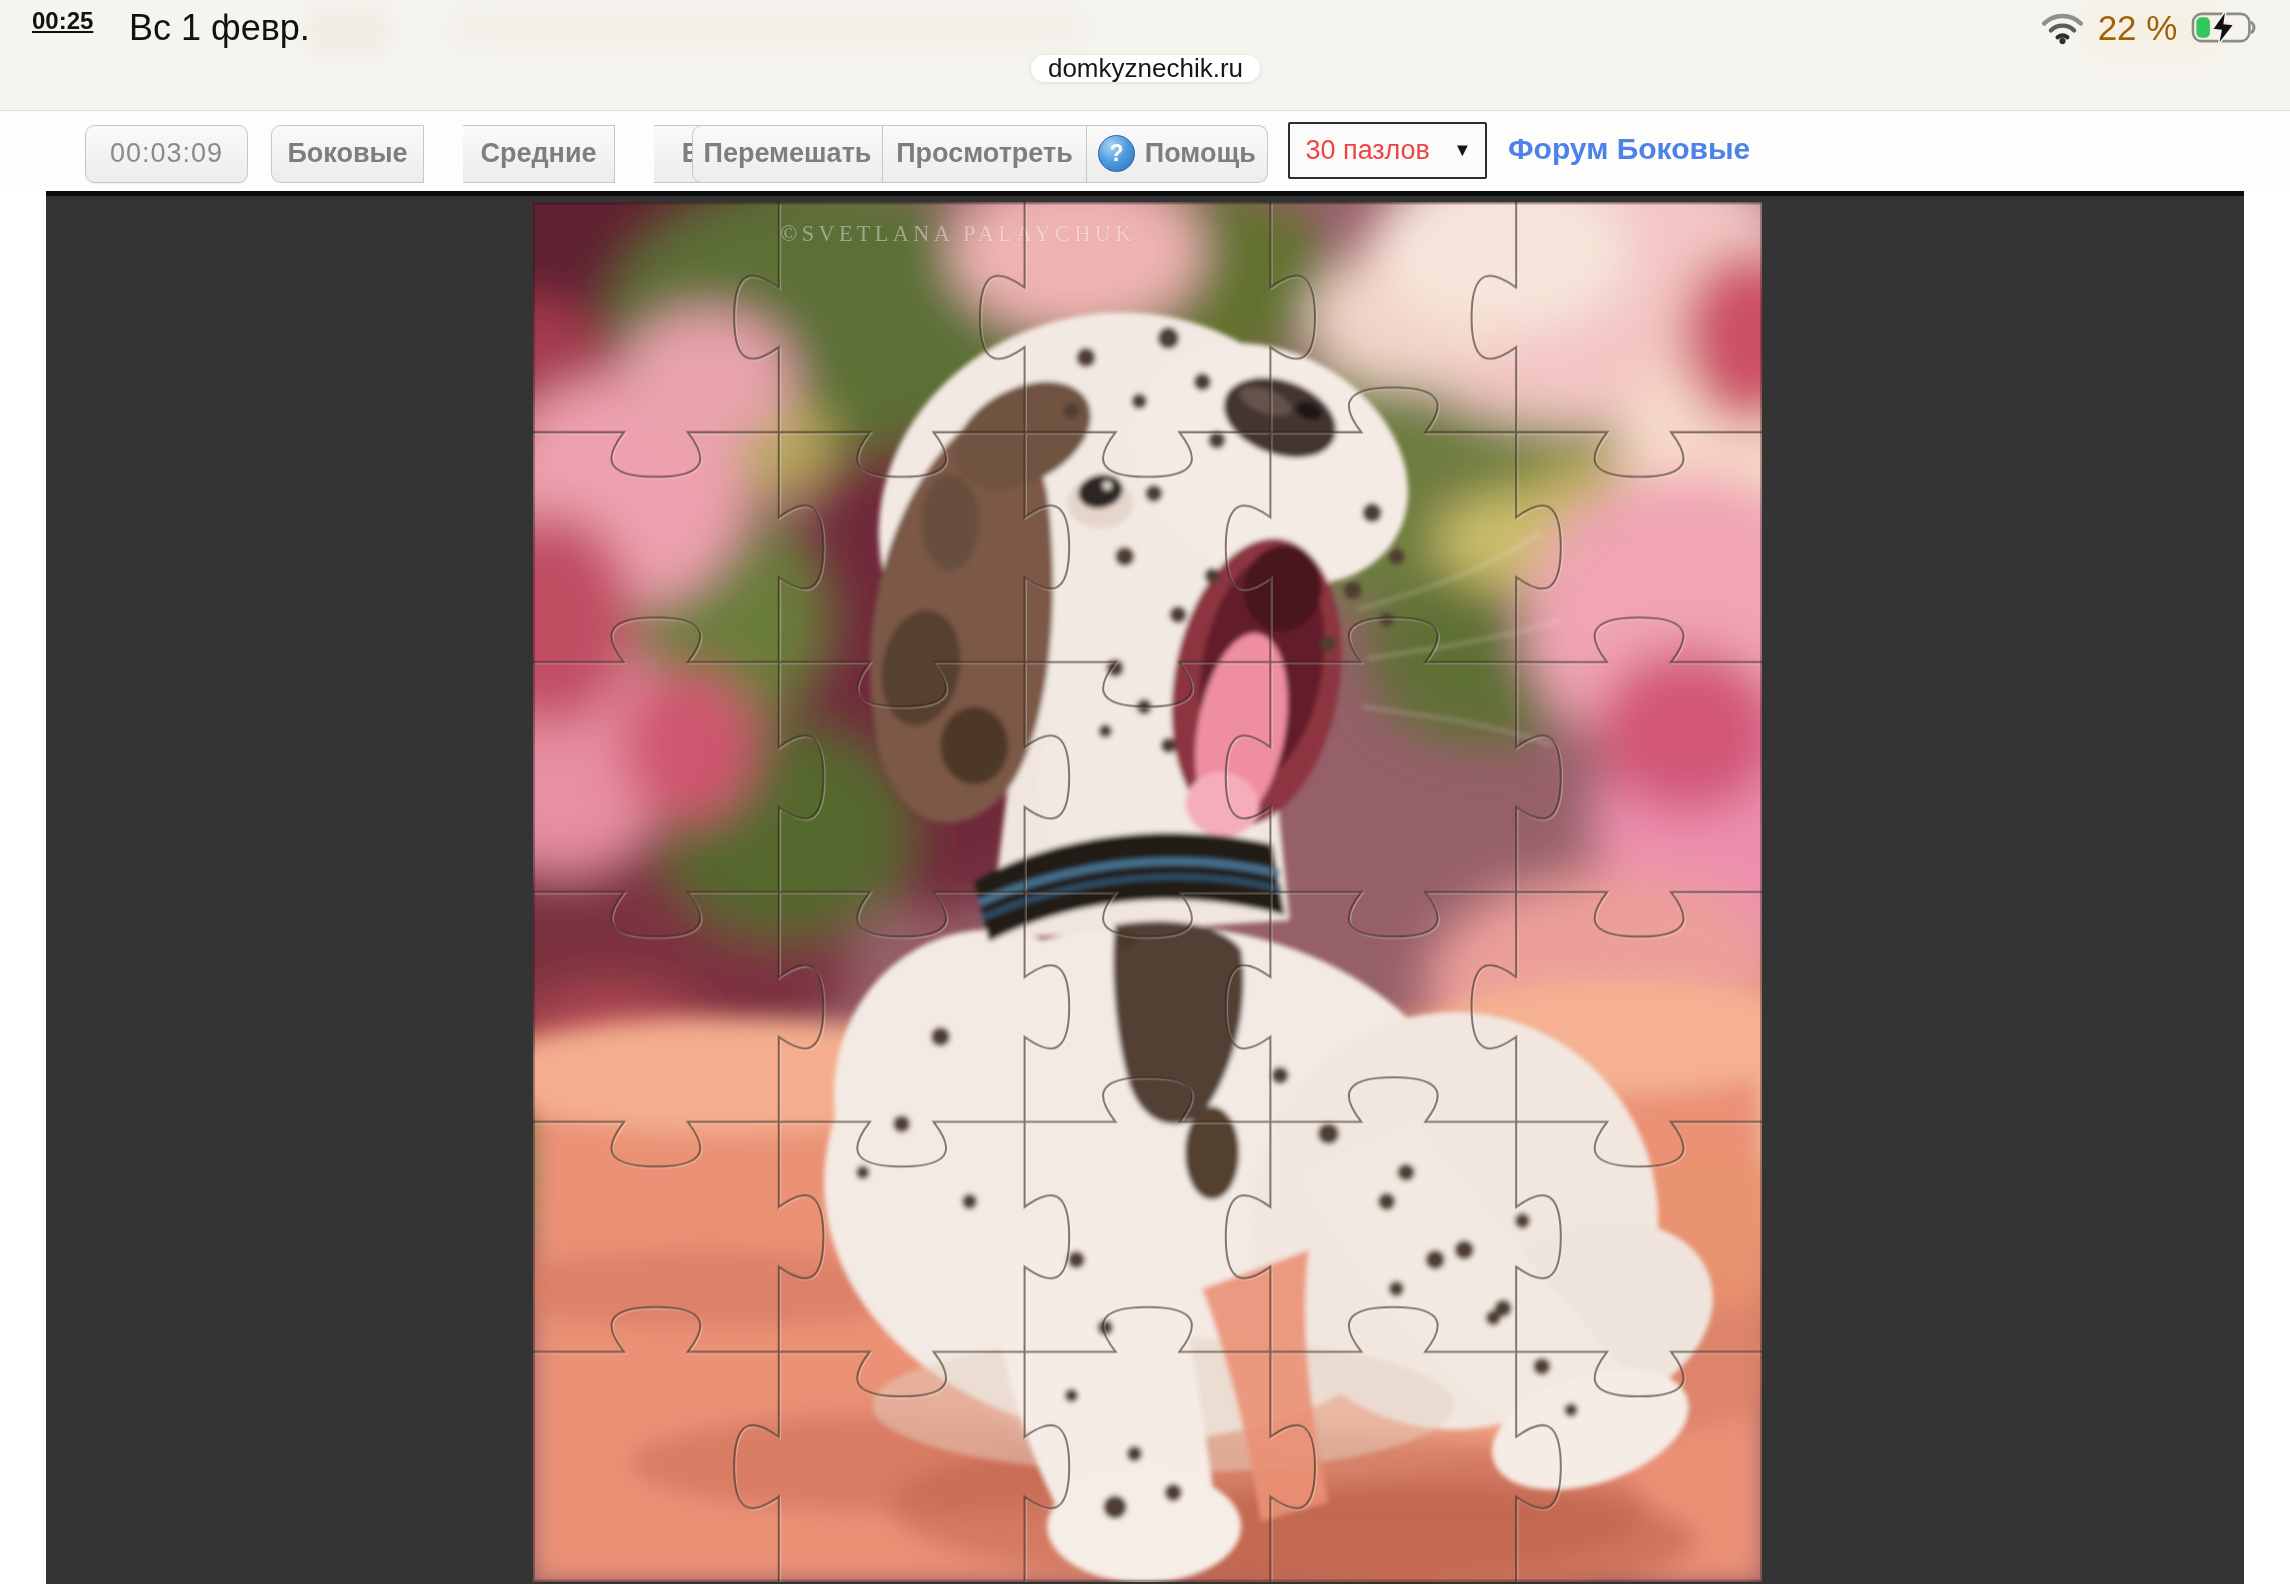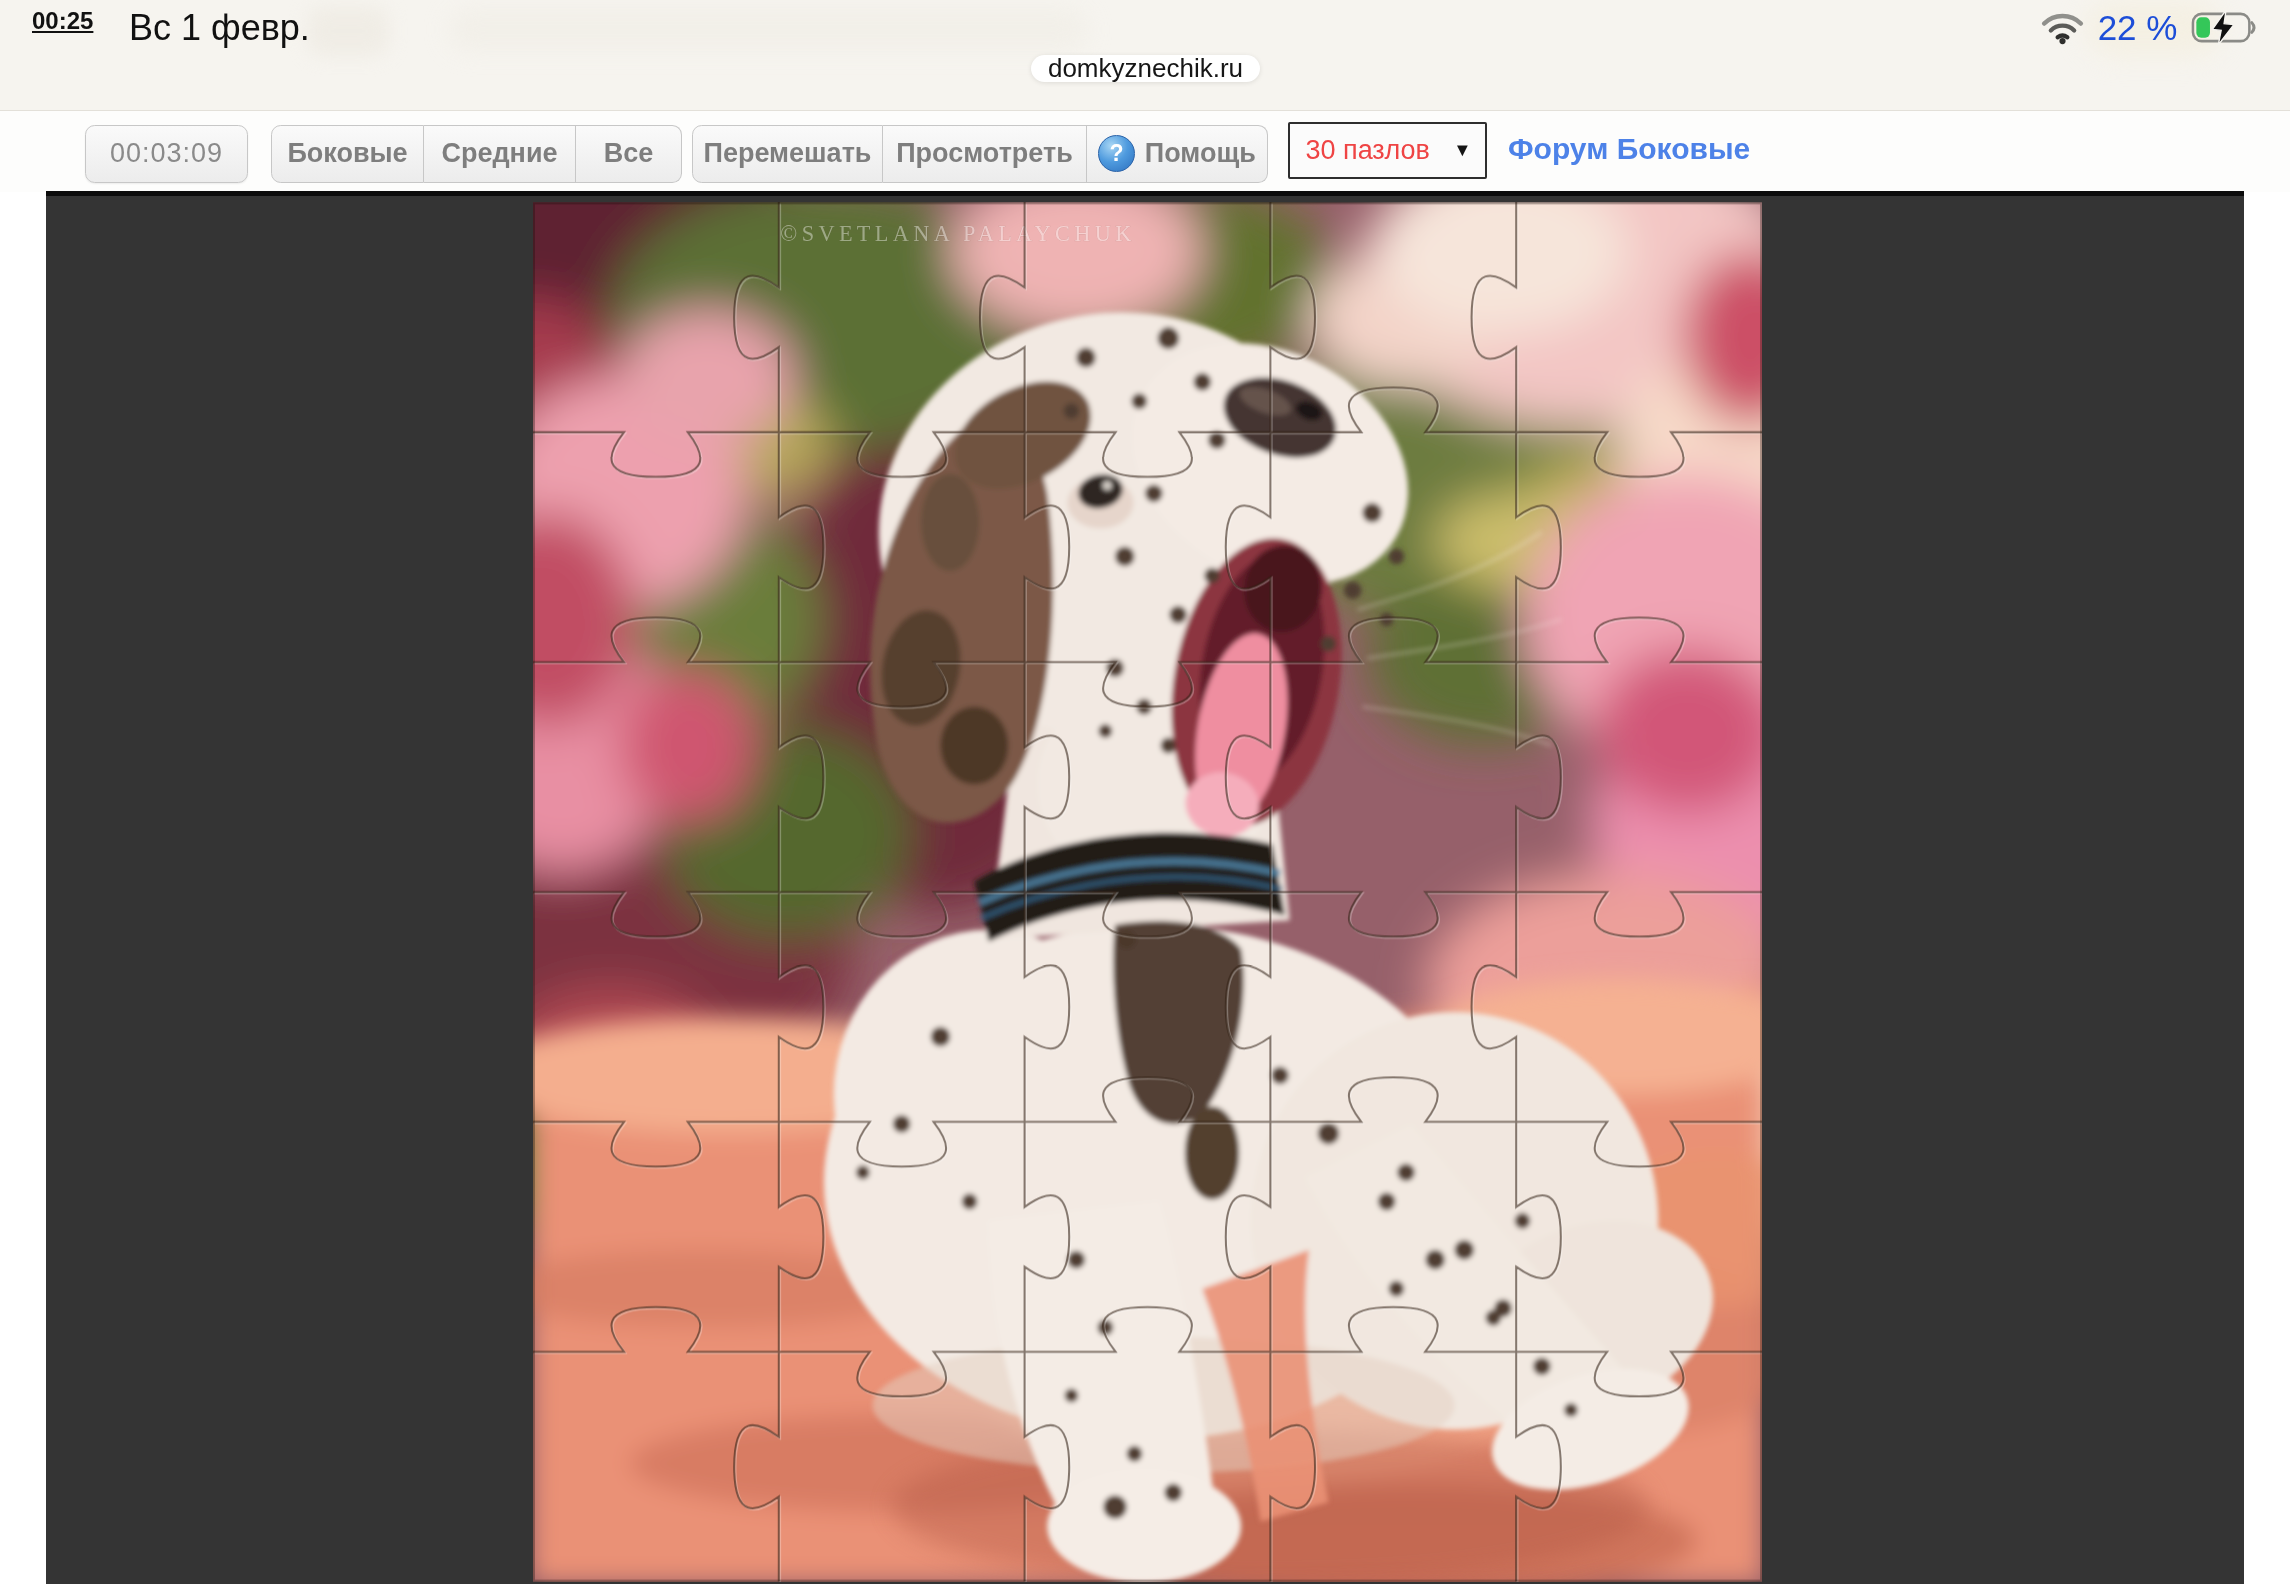--- a/index.html
+++ b/index.html
@@ -14,41 +14,41 @@
     position:absolute;left:0;top:0;width:2290px;height:110px;
     background:#f6f4ef;border-bottom:1px solid #e3e0d9;
   }
   .ghost{position:absolute;pointer-events:none;}
   .ghost1{left:307px;top:5.8px;width:82px;height:50px;border-radius:15.5px;background:#ece8df;filter:blur(9.7px);opacity:.6;}
   .ghost2{left:448px;top:7.8px;width:640px;height:43px;border-radius:21.3px;background:#efece4;filter:blur(11.6px);opacity:.55;}
   .ghost3{left:2086px;top:0;width:136px;height:56px;border-radius:29px;background:#f3ecd7;filter:blur(13.6px);opacity:.5;}
   .status-time{position:absolute;left:32px;top:6.8px;font-size:24px;font-weight:600;color:#111;text-decoration:underline;}
   .status-date{position:absolute;left:129px;top:6.8px;font-size:36px;font-weight:400;color:#111;}
   .status-right{position:absolute;right:27px;top:7.8px;display:flex;align-items:center;gap:13.6px;}
-  .battery-pct{font-size:35px;font-weight:500;color:#1d4ed8;}
+  .battery-pct{font-size:35px;font-weight:500;color:#a16207;}
   .url-pill{
     position:absolute;left:1031px;top:55px;width:229px;height:27px;border-radius:21.3px;
     background:#ffffff;box-shadow:0 1px 4.9px rgba(0,0,0,.10);
     display:flex;align-items:center;justify-content:center;
     font-size:26px;color:#161616;
   }
   
   .toolrow{position:absolute;left:0;top:111px;width:2290px;height:81px;background:#fdfdfc;}
   .tb-btn{
     position:relative;height:58px;box-sizing:border-box;
     display:flex;align-items:center;justify-content:center;gap:9.7px;
     background:linear-gradient(#fafafa,#ececec);
     border:1px solid #c7c7c7;border-radius:9.7px;
     font-size:27px;font-weight:700;color:#7e7e7e;
     box-shadow:0 1px 1.9px rgba(0,0,0,.07);
     cursor:pointer;white-space:nowrap;
   }
   .timer-btn{position:absolute;left:85px;top:13.6px;width:163px;font-weight:500;color:#8a8a8a;letter-spacing:1px;}
   .btn-group{position:absolute;top:13.6px;display:flex;}
-  .group-filters{left:271px;}
+  .group-filters{left:271px;gap:39px;}
   .group-actions{left:692px;}
   .btn-group .tb-btn{border-radius:0;border-left:0;box-shadow:none;}
   .btn-group .tb-btn:first-child{border-left:1px solid #c7c7c7;border-radius:9.7px 0 0 9.7px;}
   .btn-group .tb-btn:last-child{border-radius:0 9.7px 9.7px 0;}
   .w-bokovye{width:153px;}.w-srednie{width:152px;}.w-vse{width:106px;}
   .w-peremeshat{width:191px;}.w-prosmotret{width:204px;}.w-pomosh{width:181px;}
   .help-ball{
     width:35px;height:35px;border-radius:50%;flex:0 0 auto;
     background:radial-gradient(circle at 35% 28%, #a8d6f4 0%, #4e9ade 48%, #2c6fbd 100%);
     border:1px solid #2a62a8;

